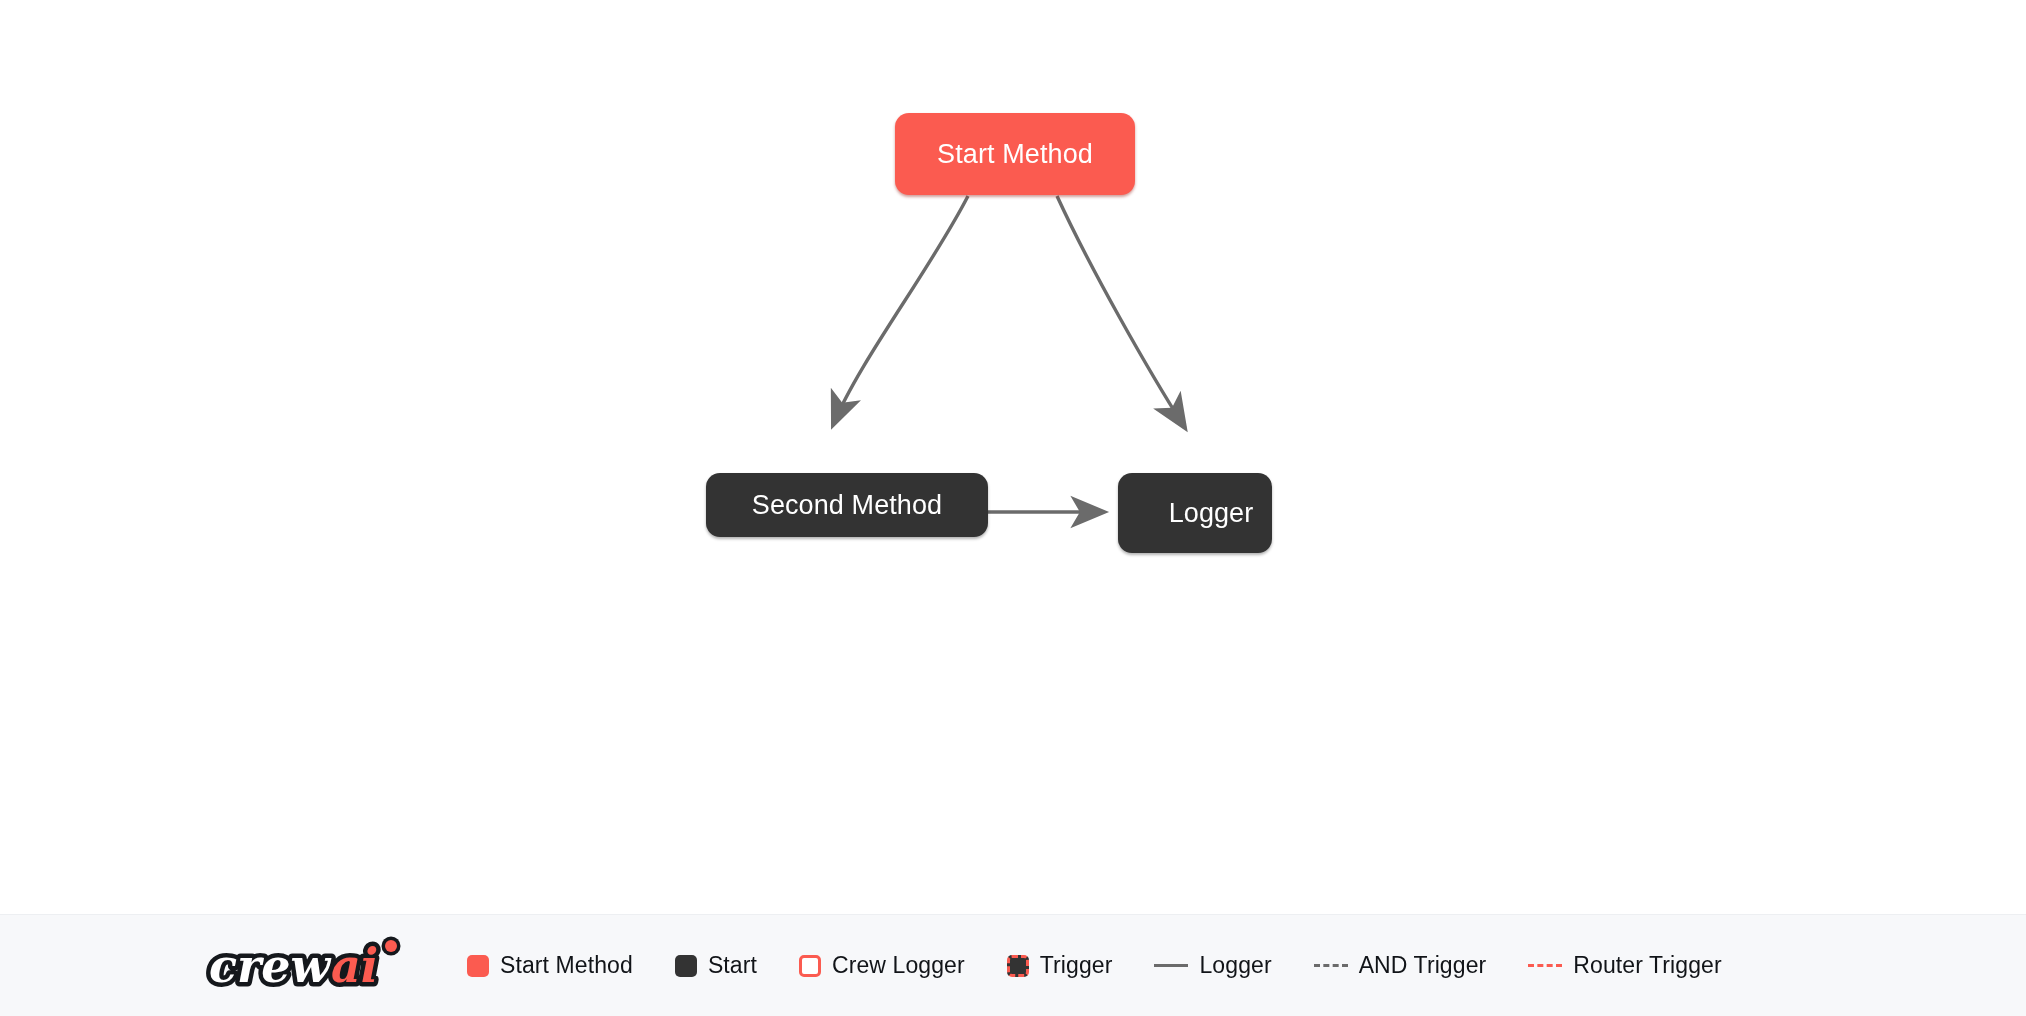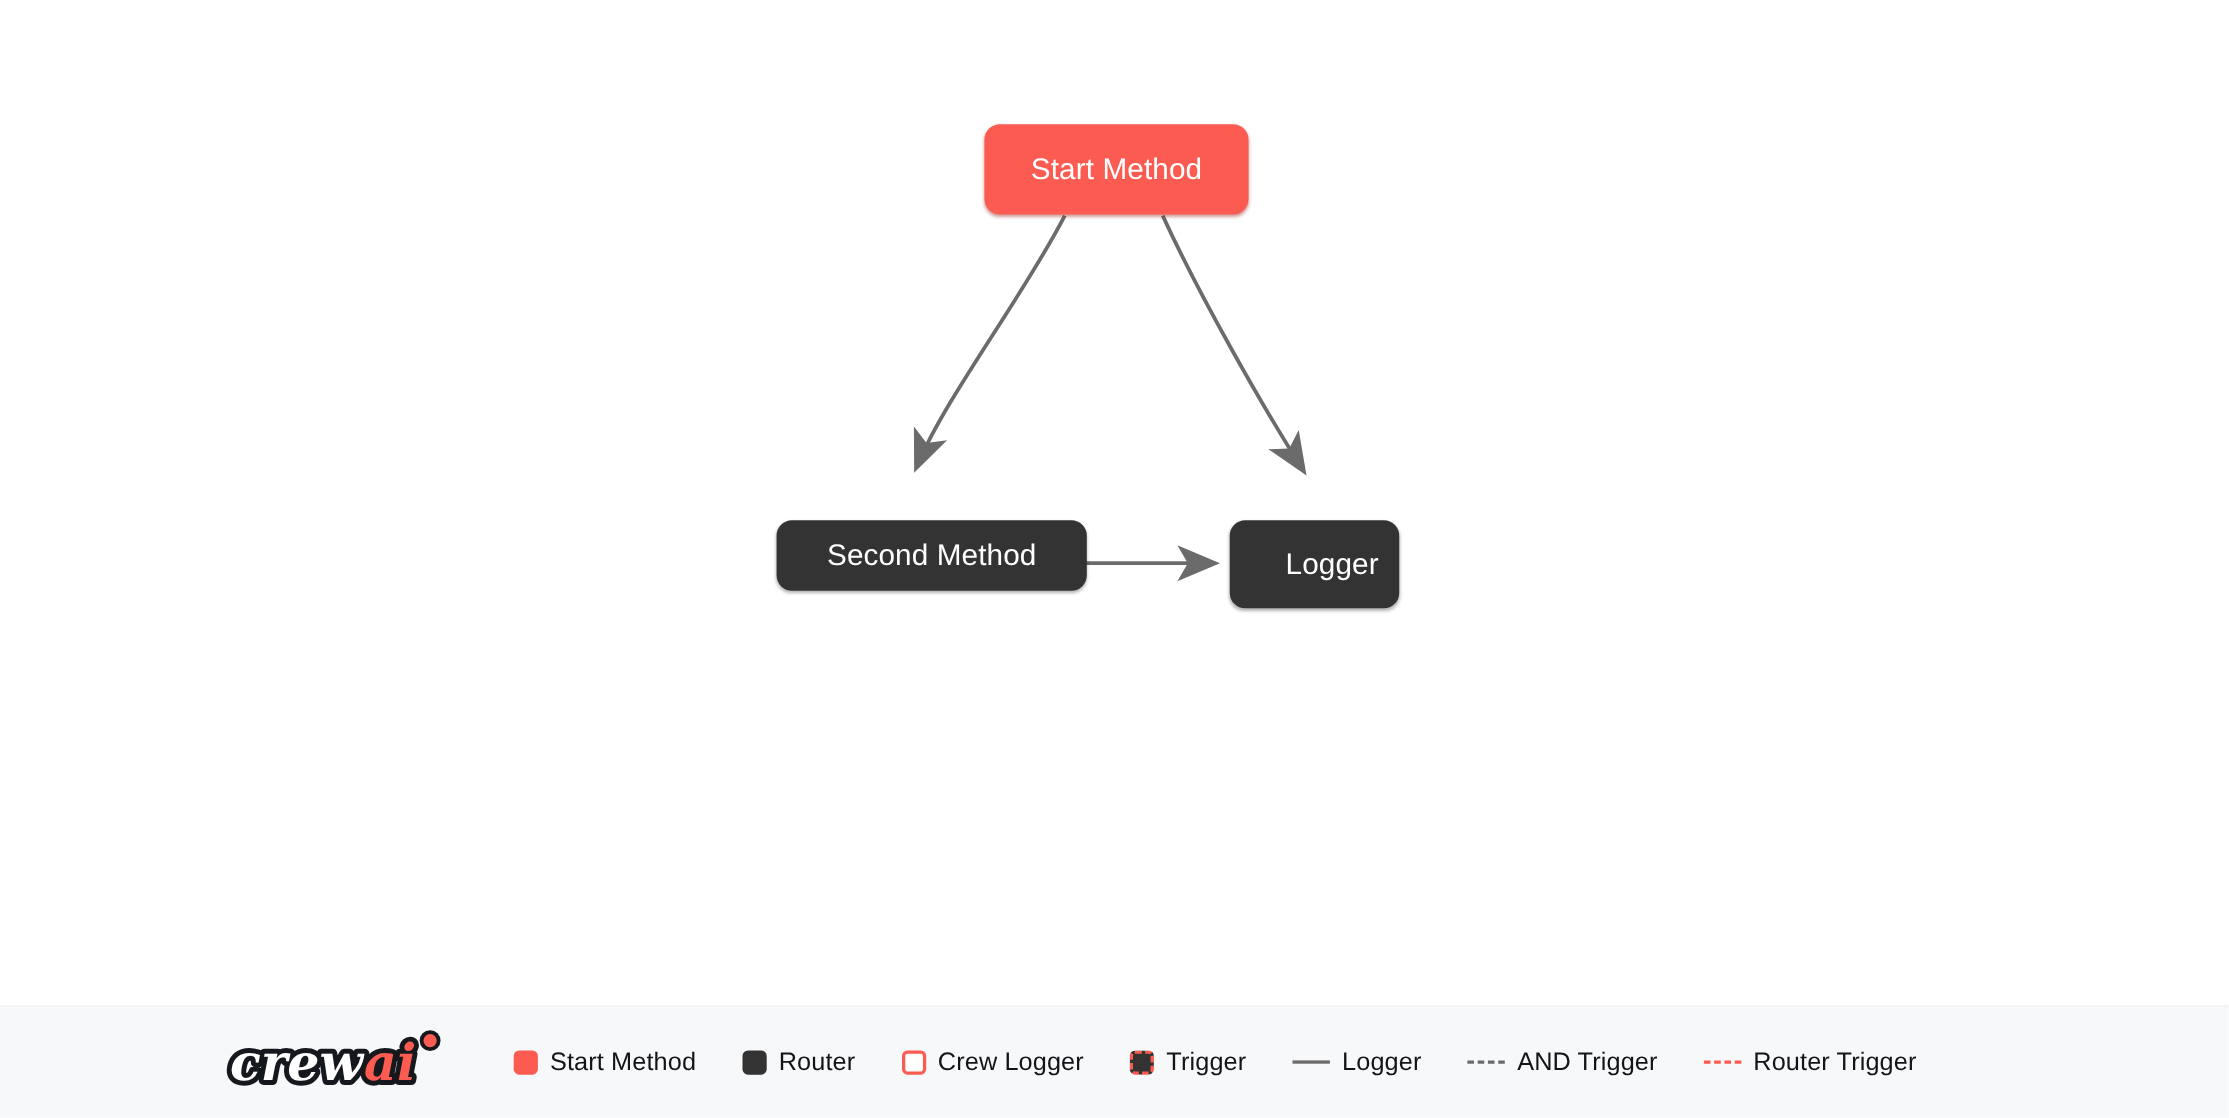--- a/index.html
+++ b/index.html
@@ -162,21 +162,21 @@
       <circle cx="186" cy="11" r="6" fill="#fb5b50"></circle>
     </svg>
 
     <div class="legend-item">
       <span class="swatch swatch-start"></span>
       <span class="legend-label">Start Method</span>
     </div>
 
     <div class="legend-item">
       <span class="swatch swatch-method"></span>
-      <span class="legend-label">Router</span>
+      <span class="legend-label">Start</span>
     </div>
 
     <div class="legend-item">
       <span class="swatch swatch-crew"></span>
       <span class="legend-label">Crew Logger</span>
     </div>
 
     <div class="legend-item">
       <span class="swatch swatch-router"></span>
       <span class="legend-label">Trigger</span>

